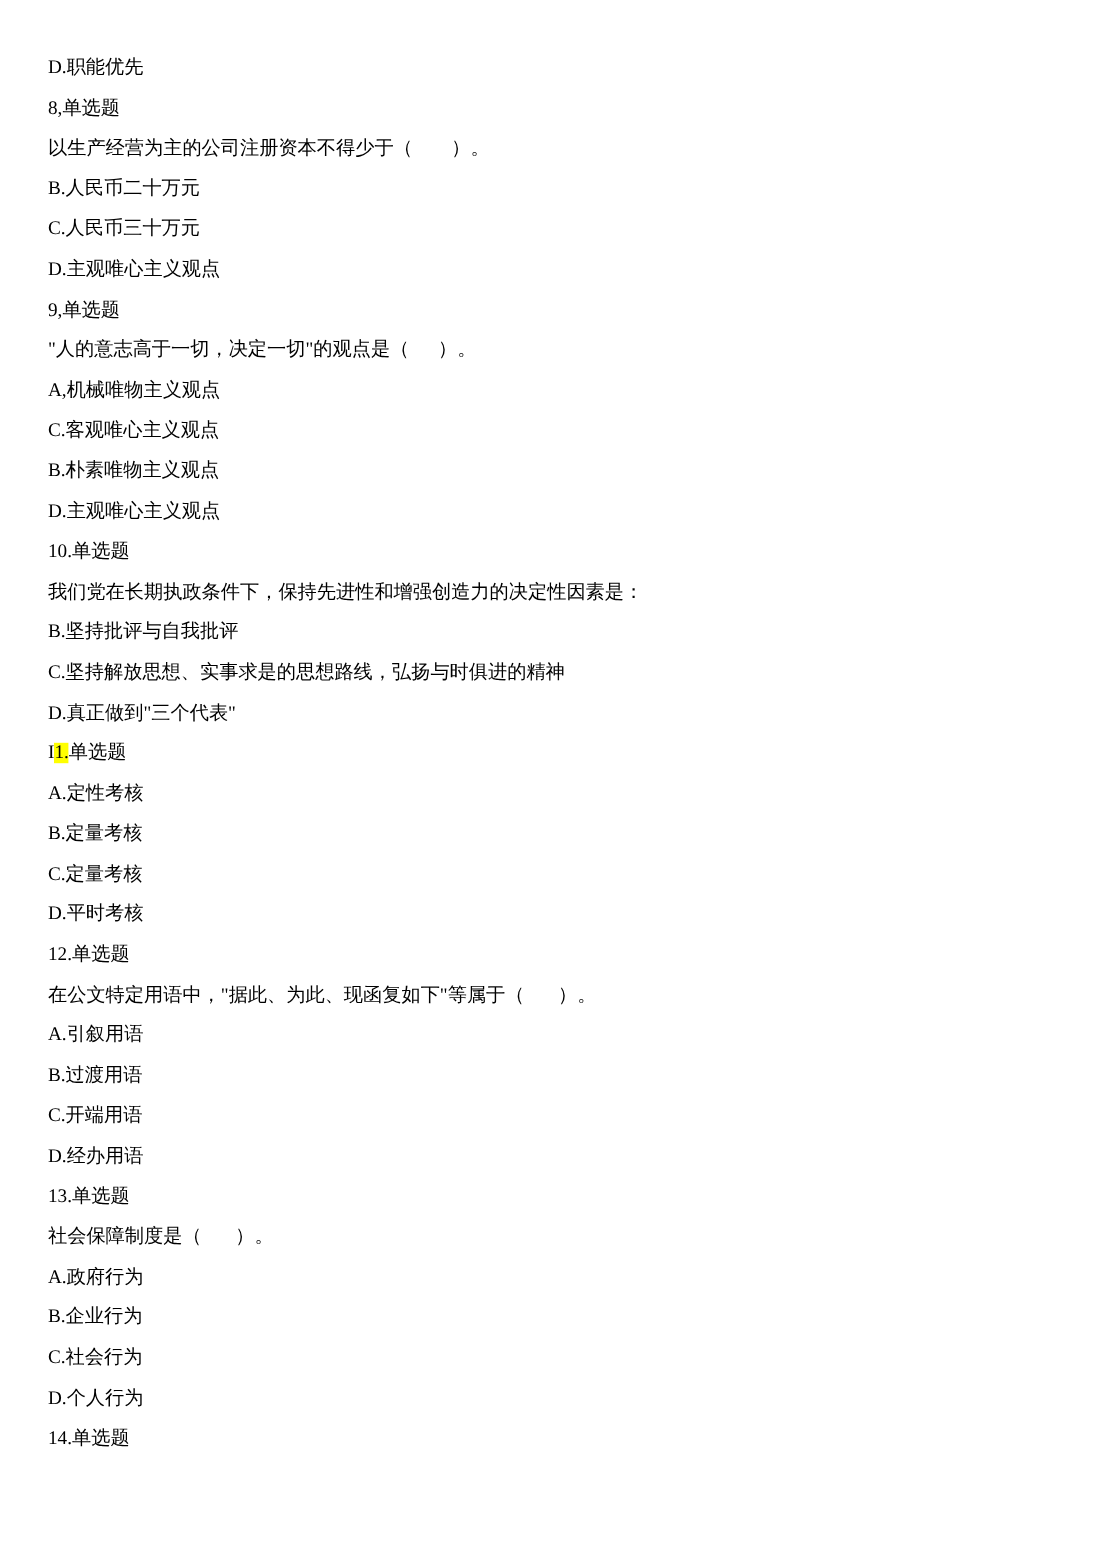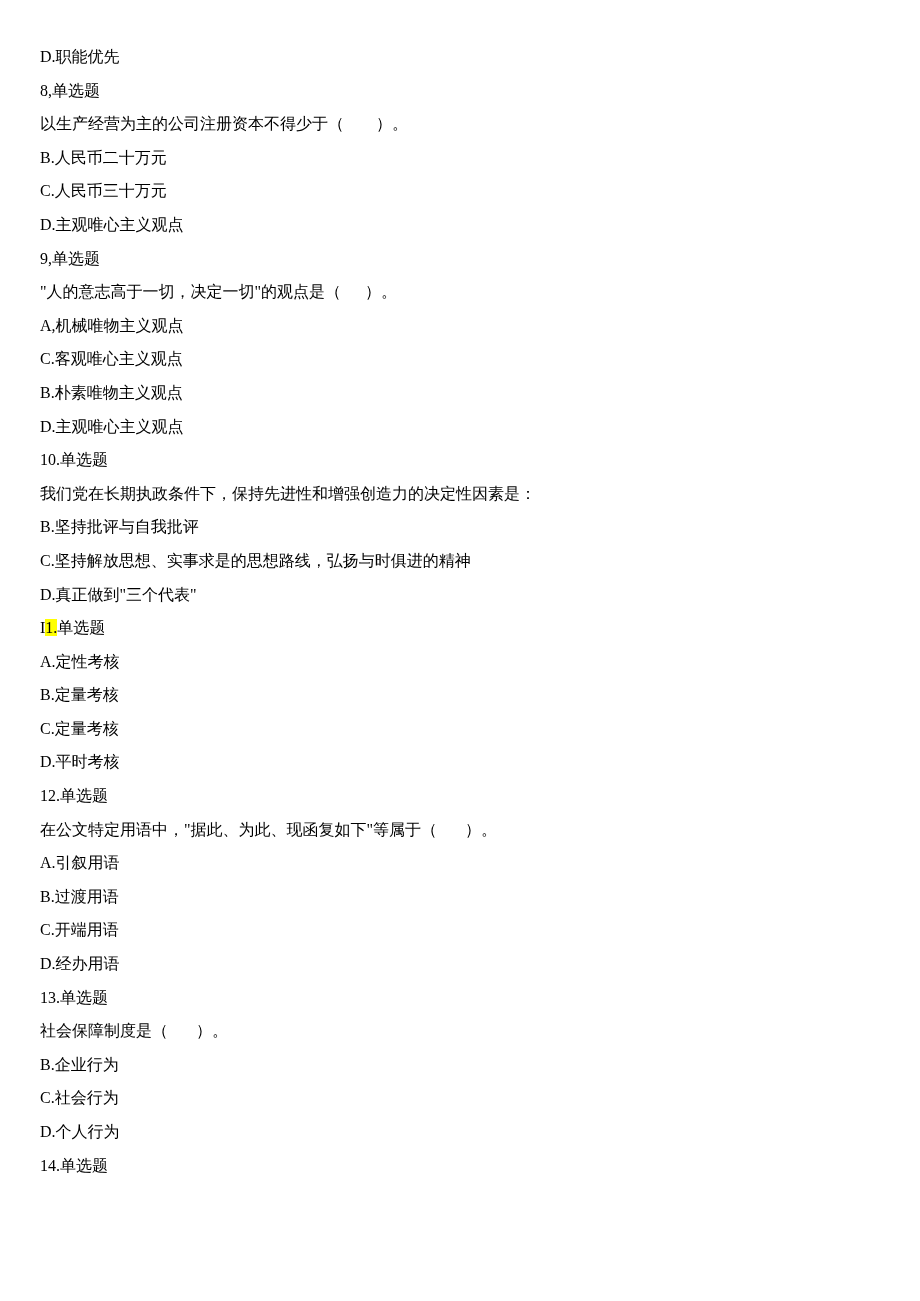--- a/index.html
+++ b/index.html
@@ -47,17 +47,18 @@
     <div class="line">C.定量考核</div>
     <div class="line">D.平时考核</div>
     <div class="line">12.单选题</div>
     <div class="line">在公文特定用语中，"据此、为此、现函复如下"等属于（       ）。</div>
     <div class="line">A.引叙用语</div>
     <div class="line">B.过渡用语</div>
     <div class="line">C.开端用语</div>
     <div class="line">D.经办用语</div>
     <div class="line">13.单选题</div>
     <div class="line">社会保障制度是（       ）。</div>
+    <div class="line">A.政府行为</div>
     <div class="line">B.企业行为</div>
     <div class="line">C.社会行为</div>
     <div class="line">D.个人行为</div>
     <div class="line">14.单选题</div>
   </div>
 
 </body></html>

